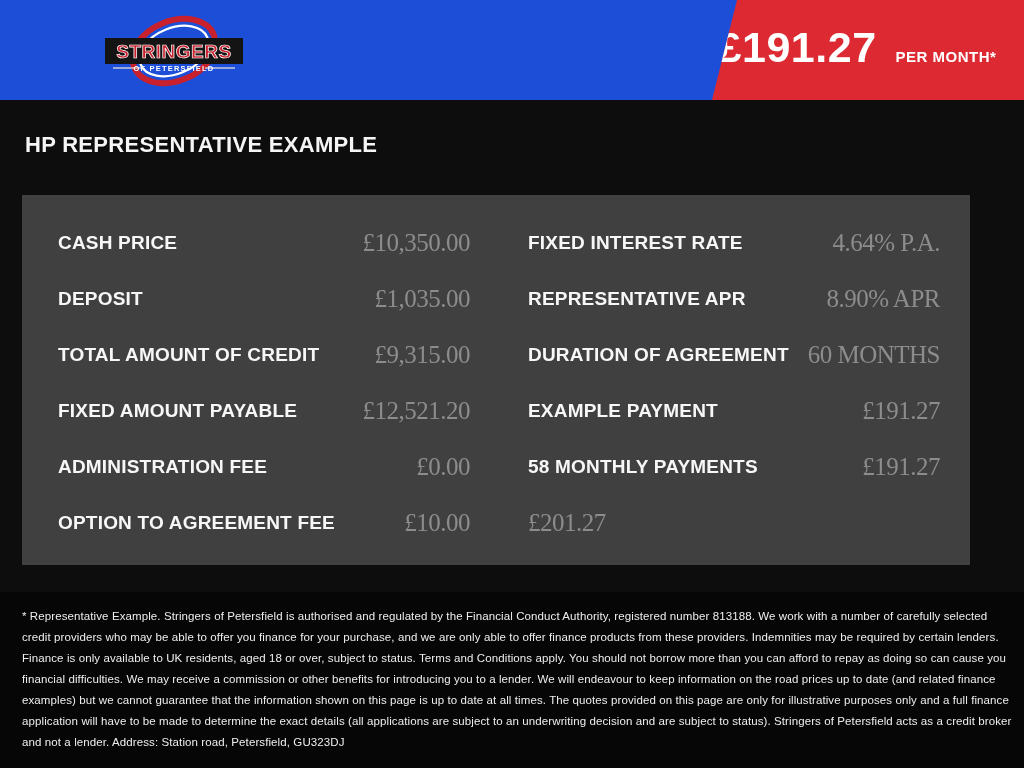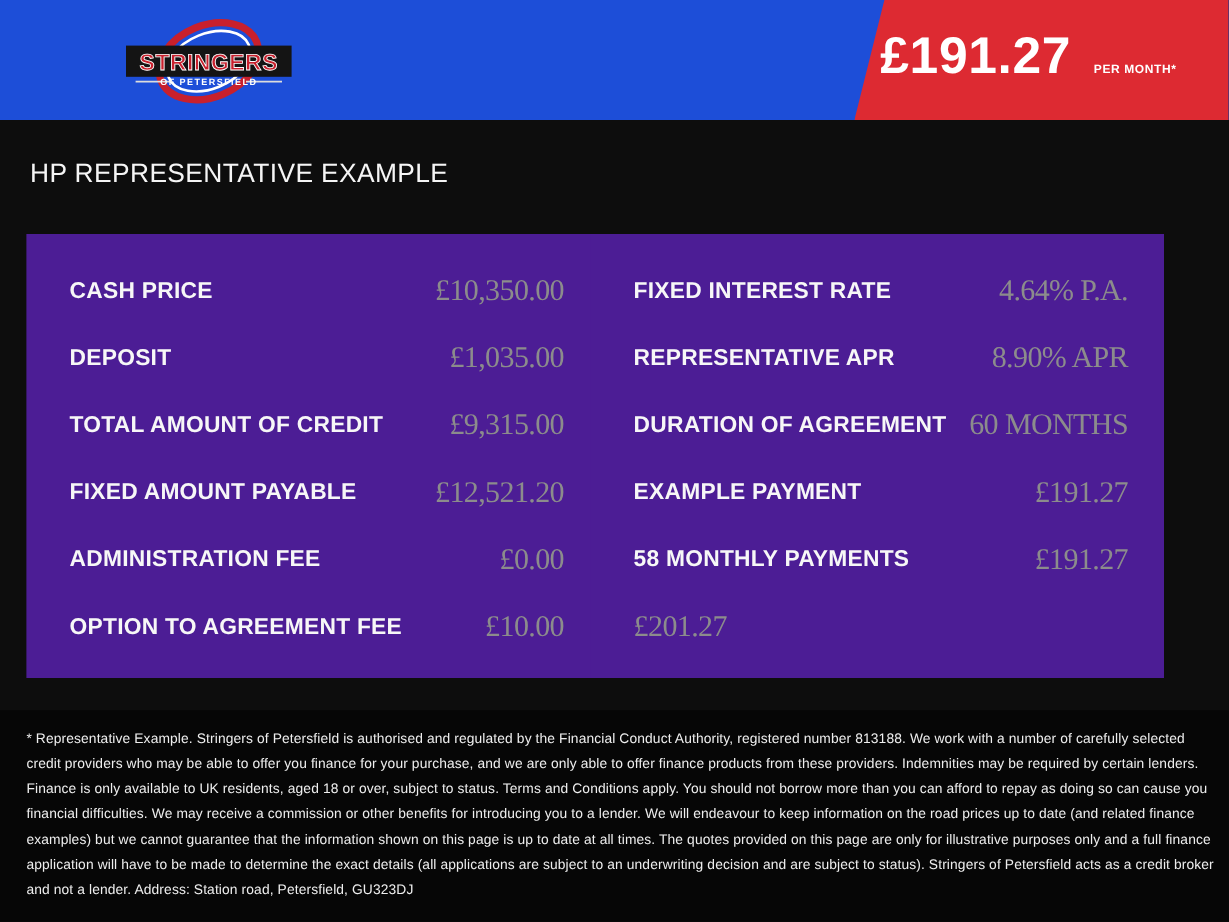--- a/index.html
+++ b/index.html
@@ -16,33 +16,33 @@
   .logo{position:absolute;left:103px;top:12px;width:142px;height:80px;}
   
   .ribbon{
     position:absolute;left:690px;top:0;width:334px;height:100px;
     background:#dd2a32;
     clip-path:polygon(47px 0,100% 0,100% 100%,22px 100%);
     display:flex;align-items:baseline;justify-content:center;
     padding-top:23px;box-sizing:border-box;color:#ffffff;
   }
   .ribbon .amount{font-size:43px;font-weight:bold;letter-spacing:0.5px;}
-  .ribbon .period{font-size:10px;font-weight:bold;margin-left:19px;letter-spacing:0.5px;}
+  .ribbon .period{font-size:15px;font-weight:bold;margin-left:19px;letter-spacing:0.5px;}
   
   .main-band{
     position:absolute;left:0;top:100px;width:1024px;height:492px;
     background:#0d0d0d;
   }
   .page-title{
     position:absolute;left:25px;top:132px;
-    color:#f5f5f5;font-size:22px;font-weight:normal;letter-spacing:0.3px;
+    color:#f5f5f5;font-size:22px;font-weight:bold;letter-spacing:0.3px;
   }
   .panel{
     position:absolute;top:195px;width:478px;height:370px;
-    background:#4c1d95;
+    background:#404040;
     box-sizing:border-box;
     display:flex;flex-direction:column;
     padding:20px 30px 14px 36px;
   }
   .panel.left{left:22px;}
   .panel.right{left:492px;}
   .frow{
     height:56px;display:flex;align-items:center;justify-content:space-between;
   }
   .frow .lbl{

